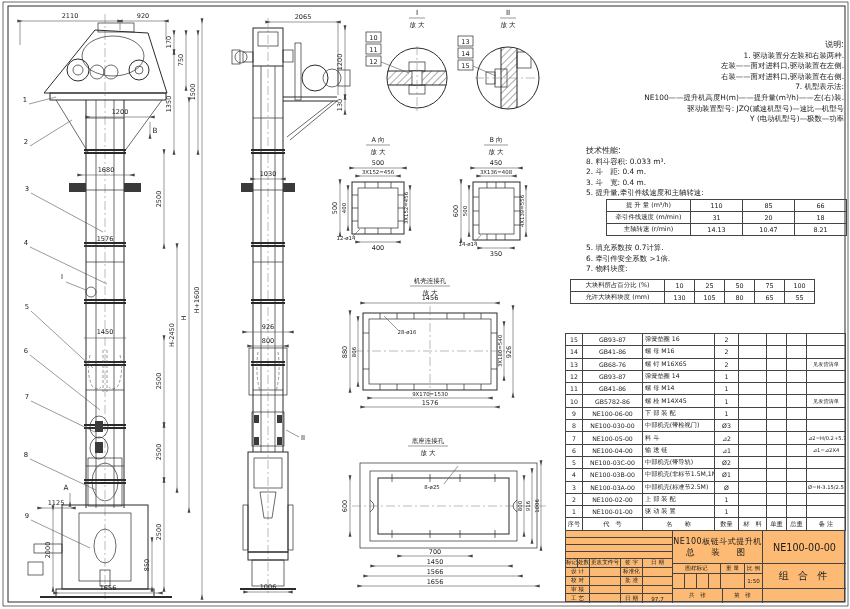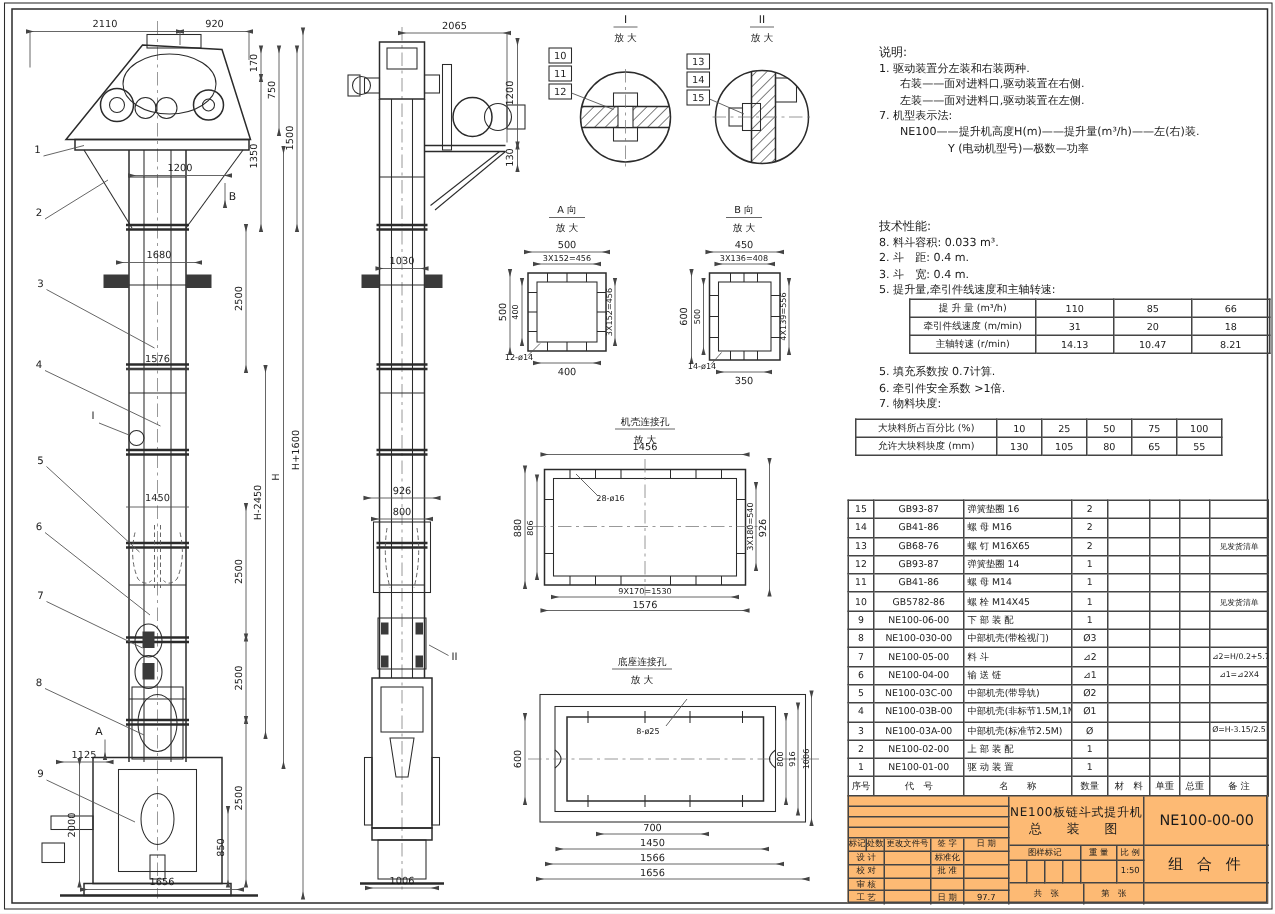--- a/index.html
+++ b/index.html
@@ -483,28 +483,29 @@
     <line x1="373" y1="566" x2="510" y2="566" class="dl" marker-start="url(#ar)" marker-end="url(#ar)"></line>
     <text class="dt" x="435" y="564">1450</text>
     <line x1="366" y1="576" x2="520" y2="576" class="dl" marker-start="url(#ar)" marker-end="url(#ar)"></line>
     <text class="dt" x="435" y="574">1566</text>
     <line x1="360" y1="586" x2="537" y2="586" class="dl" marker-start="url(#ar)" marker-end="url(#ar)"></line>
     <text class="dt" x="435" y="584">1656</text>
   </g>
 </svg>
 
 
-<div class="abs notes" style="left:572px;top:30px;width:272px;">
+<div class="abs notes" style="left:572px;top:40px;width:272px;text-align:right;">
   <div class="h ind0">说明:</div>
   <div>
         <div class="ind0">1. 驱动装置分左装和右装两种.</div>
+        <div class="ind1">左装——面对进料口,驱动装置在左侧.</div>
         <div class="ind1">右装——面对进料口,驱动装置在右侧.</div>
-        <div class="ind1">左装——面对进料口,驱动装置在左侧.</div>
         <div class="ind0">7. 机型表示法:</div>
         <div class="ind1">NE100——提升机高度H(m)——提升量(m³/h)——左(右)装.</div>
+        <div class="ind1">驱动装置型号: JZQ(减速机型号)—速比—机型号</div>
         <div class="ind2">Y (电动机型号)—极数—功率</div>
       </div>
 </div>
 
 <div class="abs notes" style="left:572px;top:146px;width:272px;">
   <div class="h ind0">技术性能:</div>
   <div>
         <div class="ind0">8. 料斗容积: 0.033 m³.</div>
         <div class="ind0">2. 斗　距: 0.4 m.</div>
         <div class="ind0">3. 斗　宽: 0.4 m.</div>

